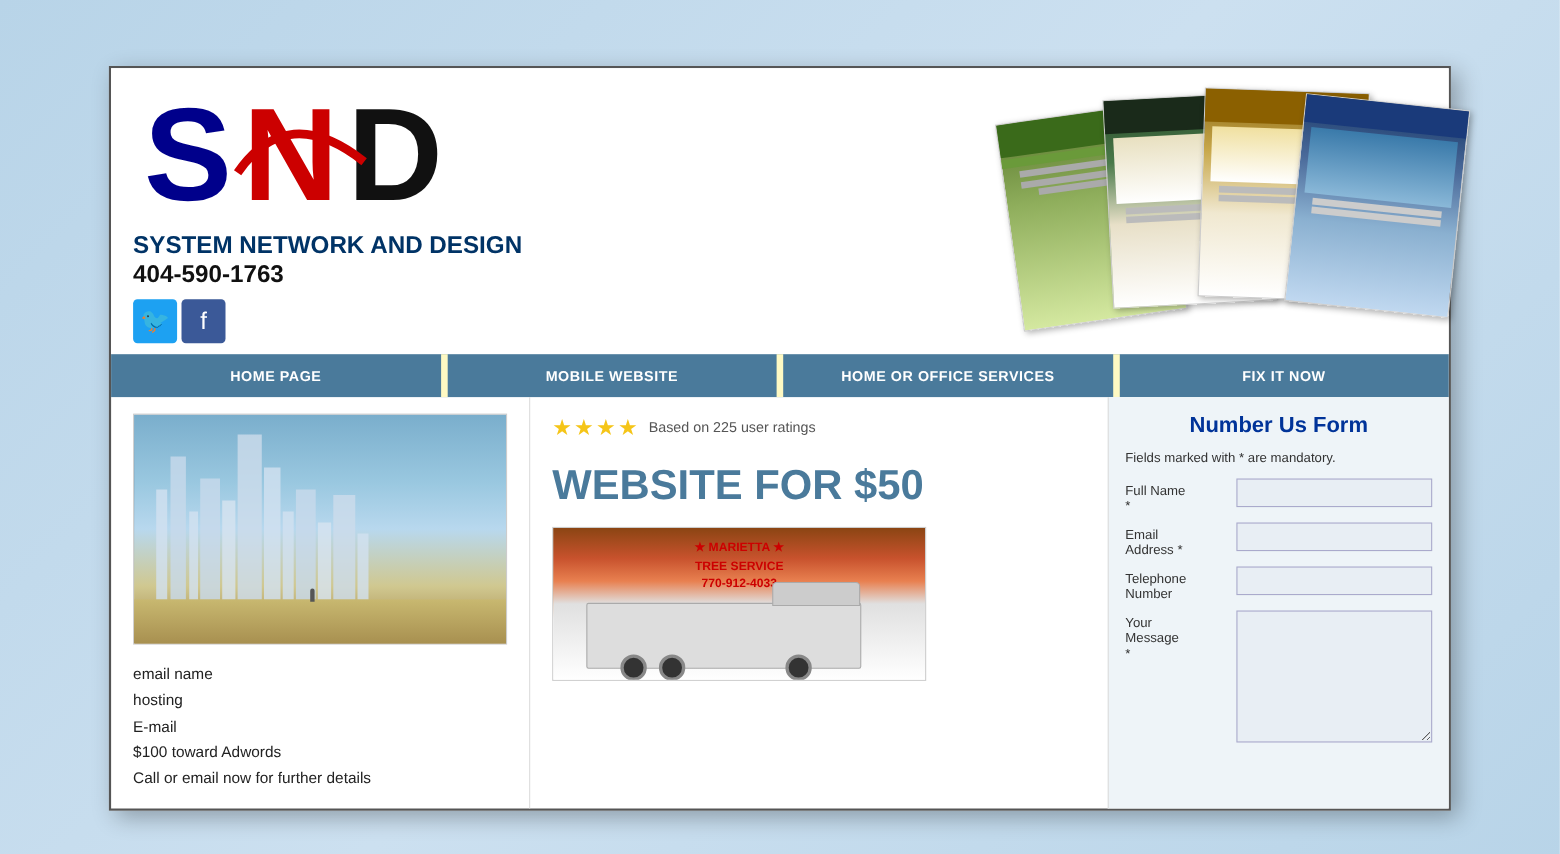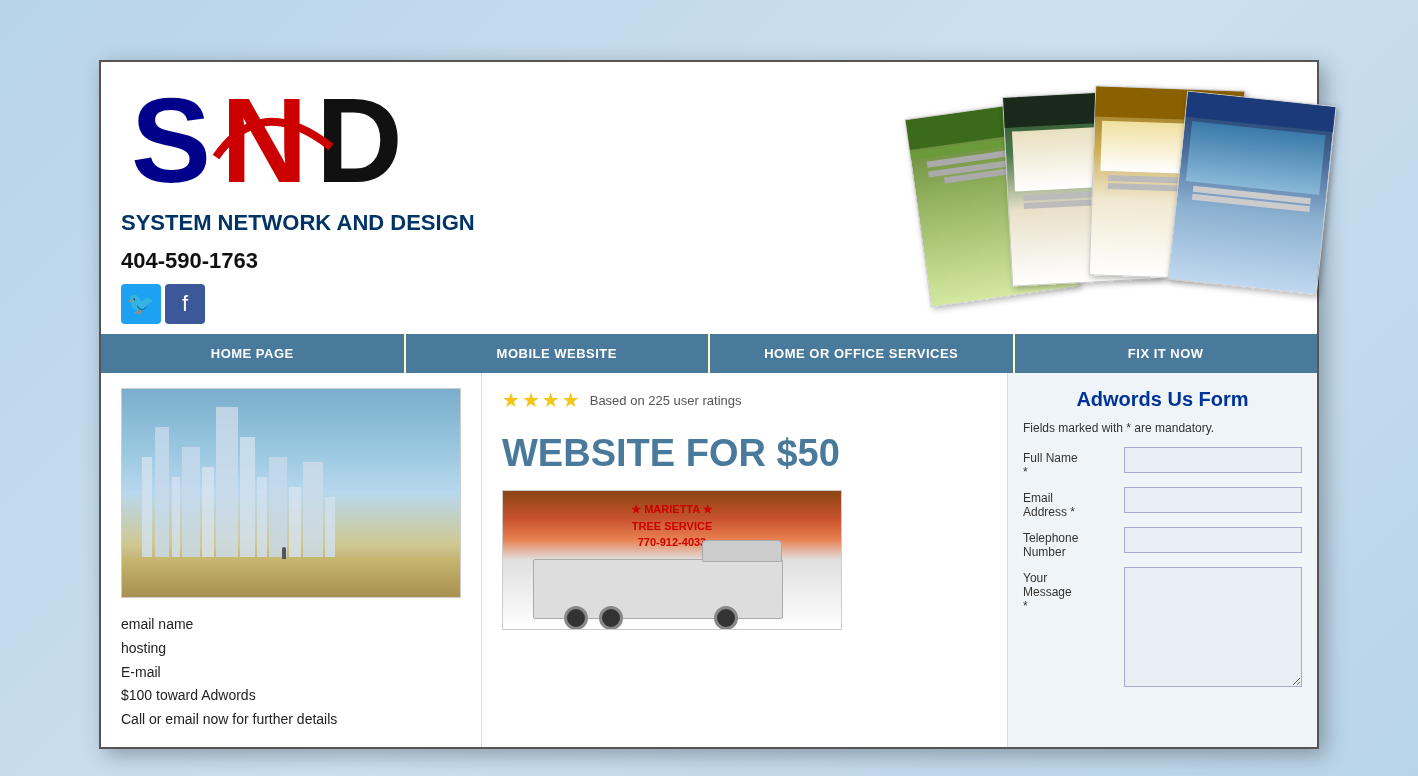--- a/index.html
+++ b/index.html
@@ -33,21 +33,21 @@
     .company-name {
       font-size: 22px;
       font-weight: bold;
       color: #003366;
       margin-top: 8px;
     }
     .phone {
       font-size: 22px;
       font-weight: bold;
       color: #111;
-      margin-top: 12px;
+      margin-top: 0;
     }
     .social-icons {
       display: flex;
       gap: 4px;
       margin-top: 10px;
     }
     .social-icon {
       width: 40px;
       height: 40px;
       display: flex;
@@ -95,21 +95,21 @@
     }
     .nav-item {
       flex: 1;
       padding: 12px 8px;
       text-align: center;
       color: #fff;
       font-size: 13px;
       font-weight: bold;
       letter-spacing: 0.5px;
       cursor: pointer;
-      border-right: 2px solid #fef9c3;
+      border-right: 6px solid #fef9c3;
       text-transform: uppercase;
     }
     .nav-item:last-child { border-right: none; }
 
     
     .main-content {
       display: flex;
       gap: 0;
     }
     .content-left {
@@ -364,21 +364,21 @@
 
             <div style="position:absolute;bottom:-12px;left:30px;width:24px;height:24px;background:#333;border-radius:50%;border:3px solid #888;"></div>
             <div style="position:absolute;bottom:-12px;left:65px;width:24px;height:24px;background:#333;border-radius:50%;border:3px solid #888;"></div>
             <div style="position:absolute;bottom:-12px;left:180px;width:24px;height:24px;background:#333;border-radius:50%;border:3px solid #888;"></div>
           </div>
         </div>
       </div>
     </div>
 
     <div class="contact-sidebar">
-      <div class="contact-title">Adwords Us Form</div>
+      <div class="contact-title">Number Us Form</div>
       <div class="mandatory-note">Fields marked with * are mandatory.</div>
 
       <div class="form-row">
         <div class="form-label">Full Name<br>*</div>
         <input class="form-input" type="text" style="">
       </div>
       <div class="form-row">
         <div class="form-label">Email<br>Address *</div>
         <input class="form-input" type="email" style="">
       </div>

